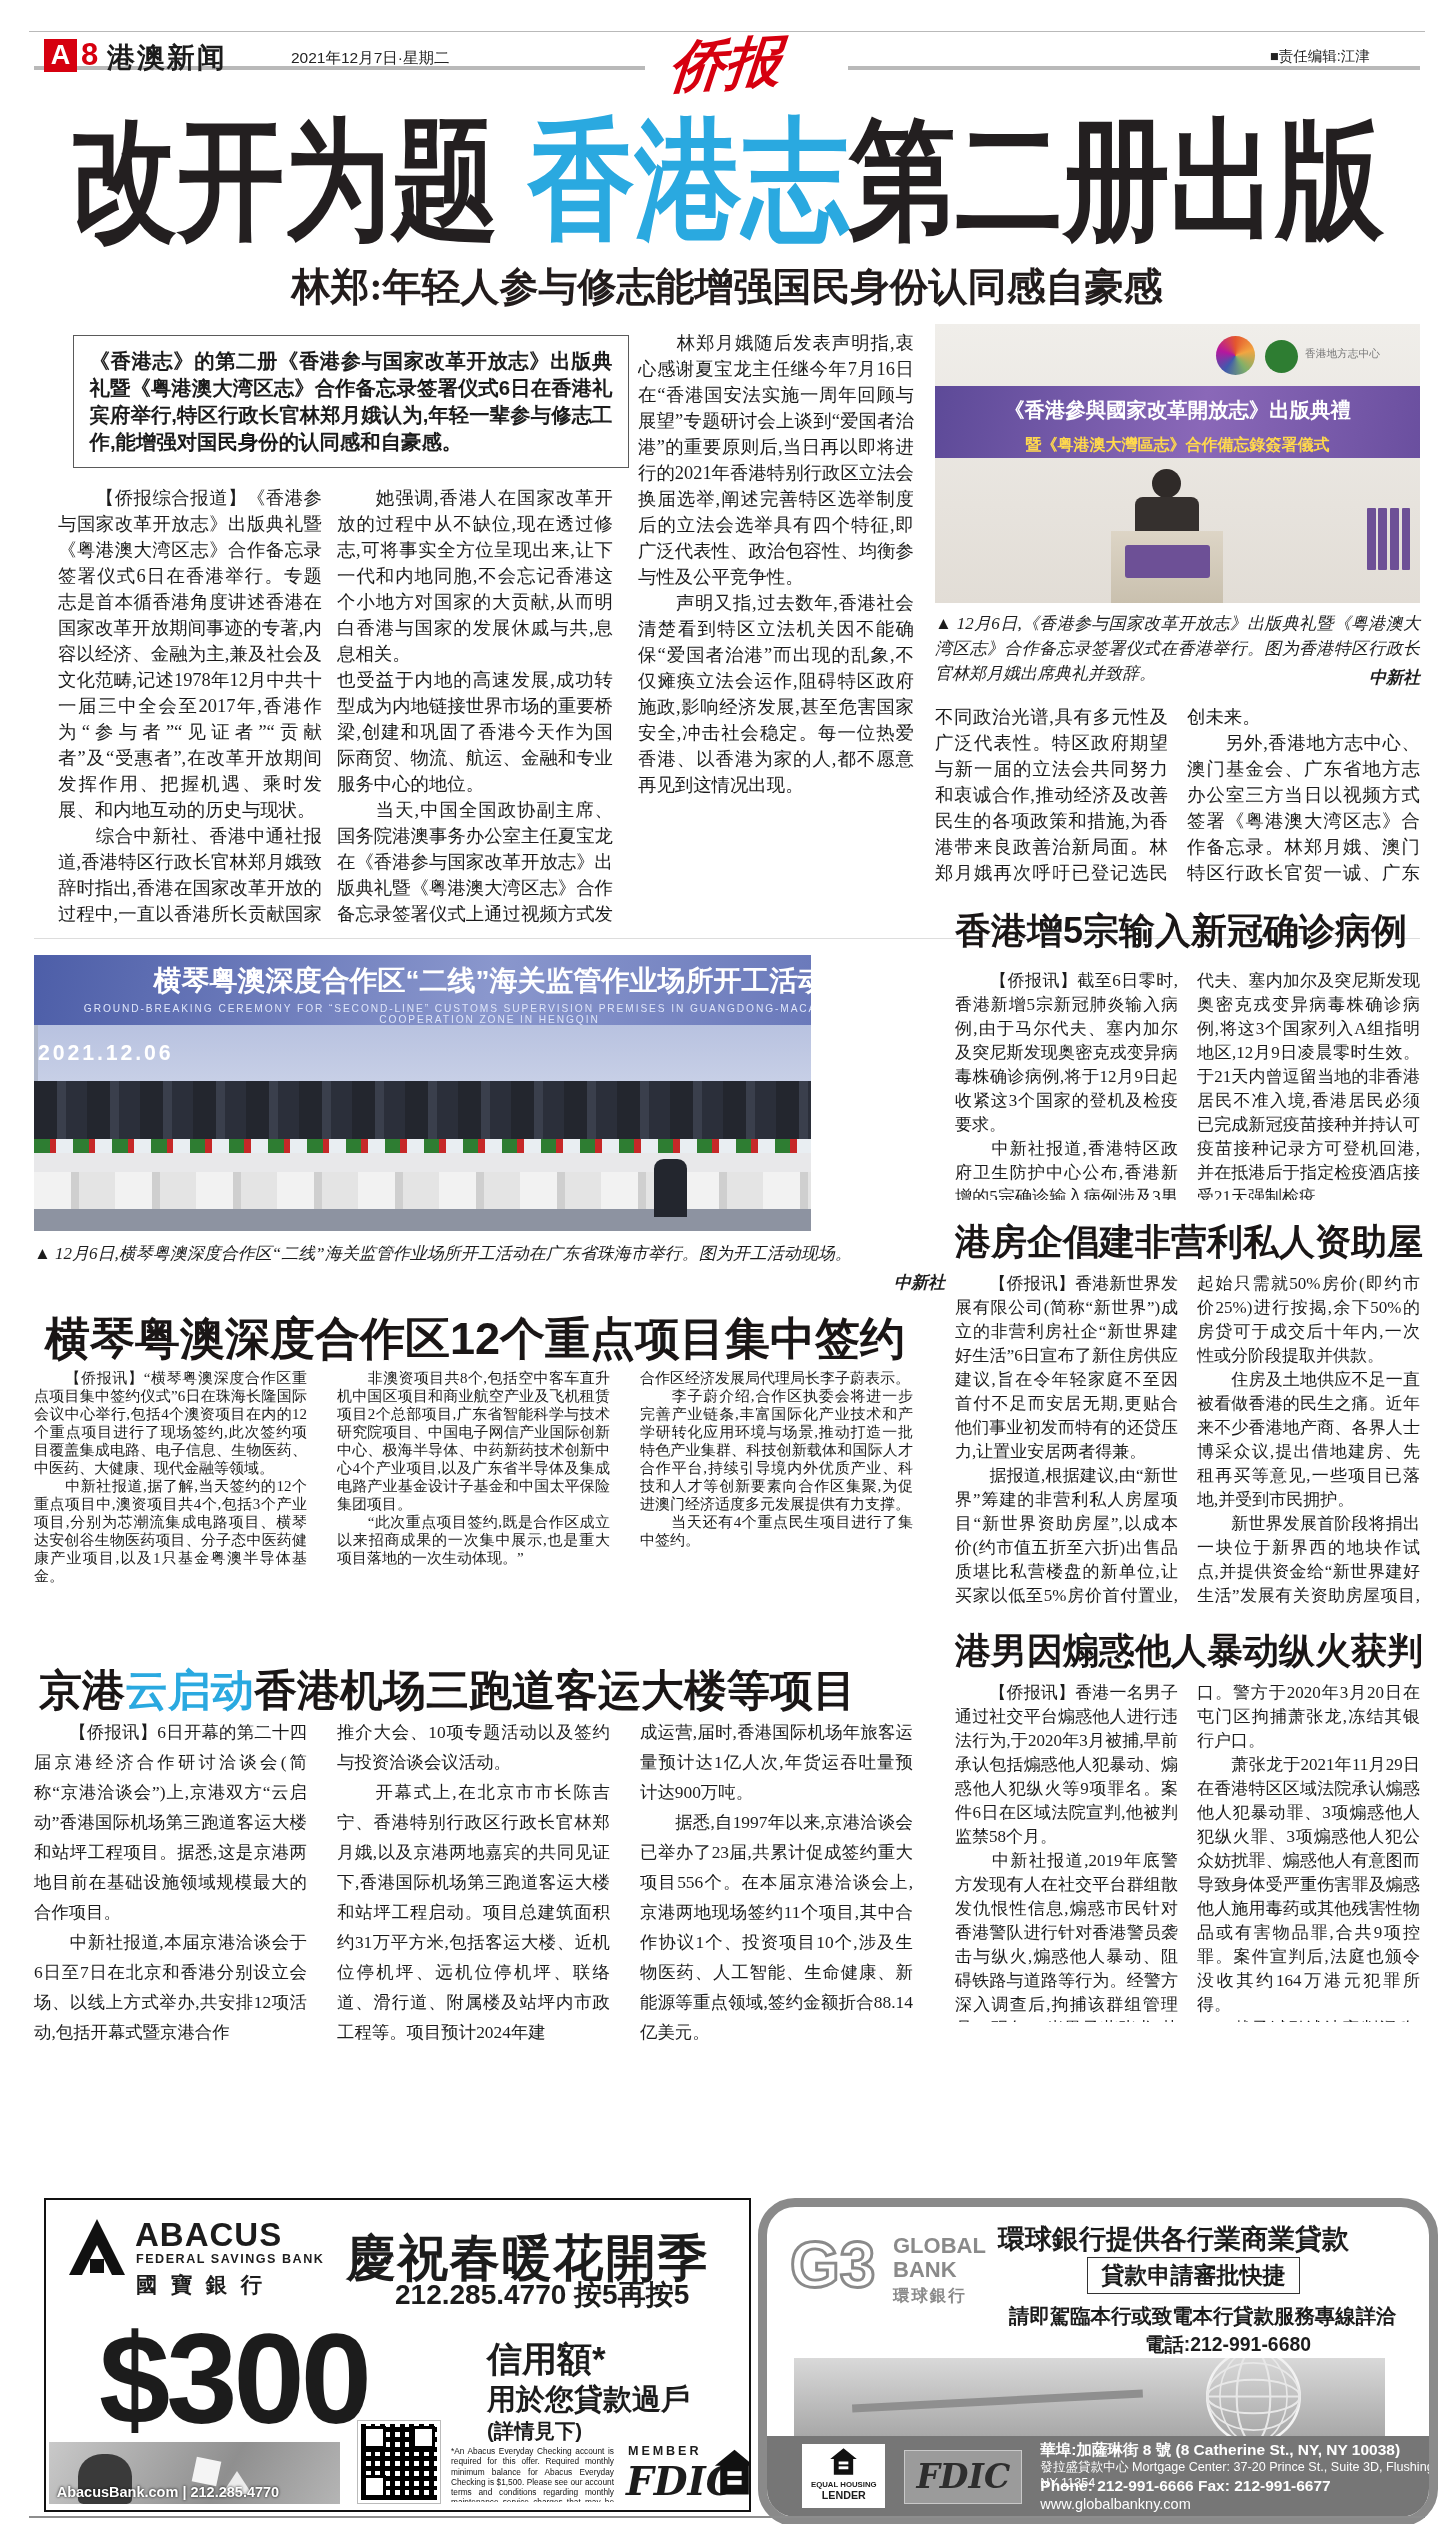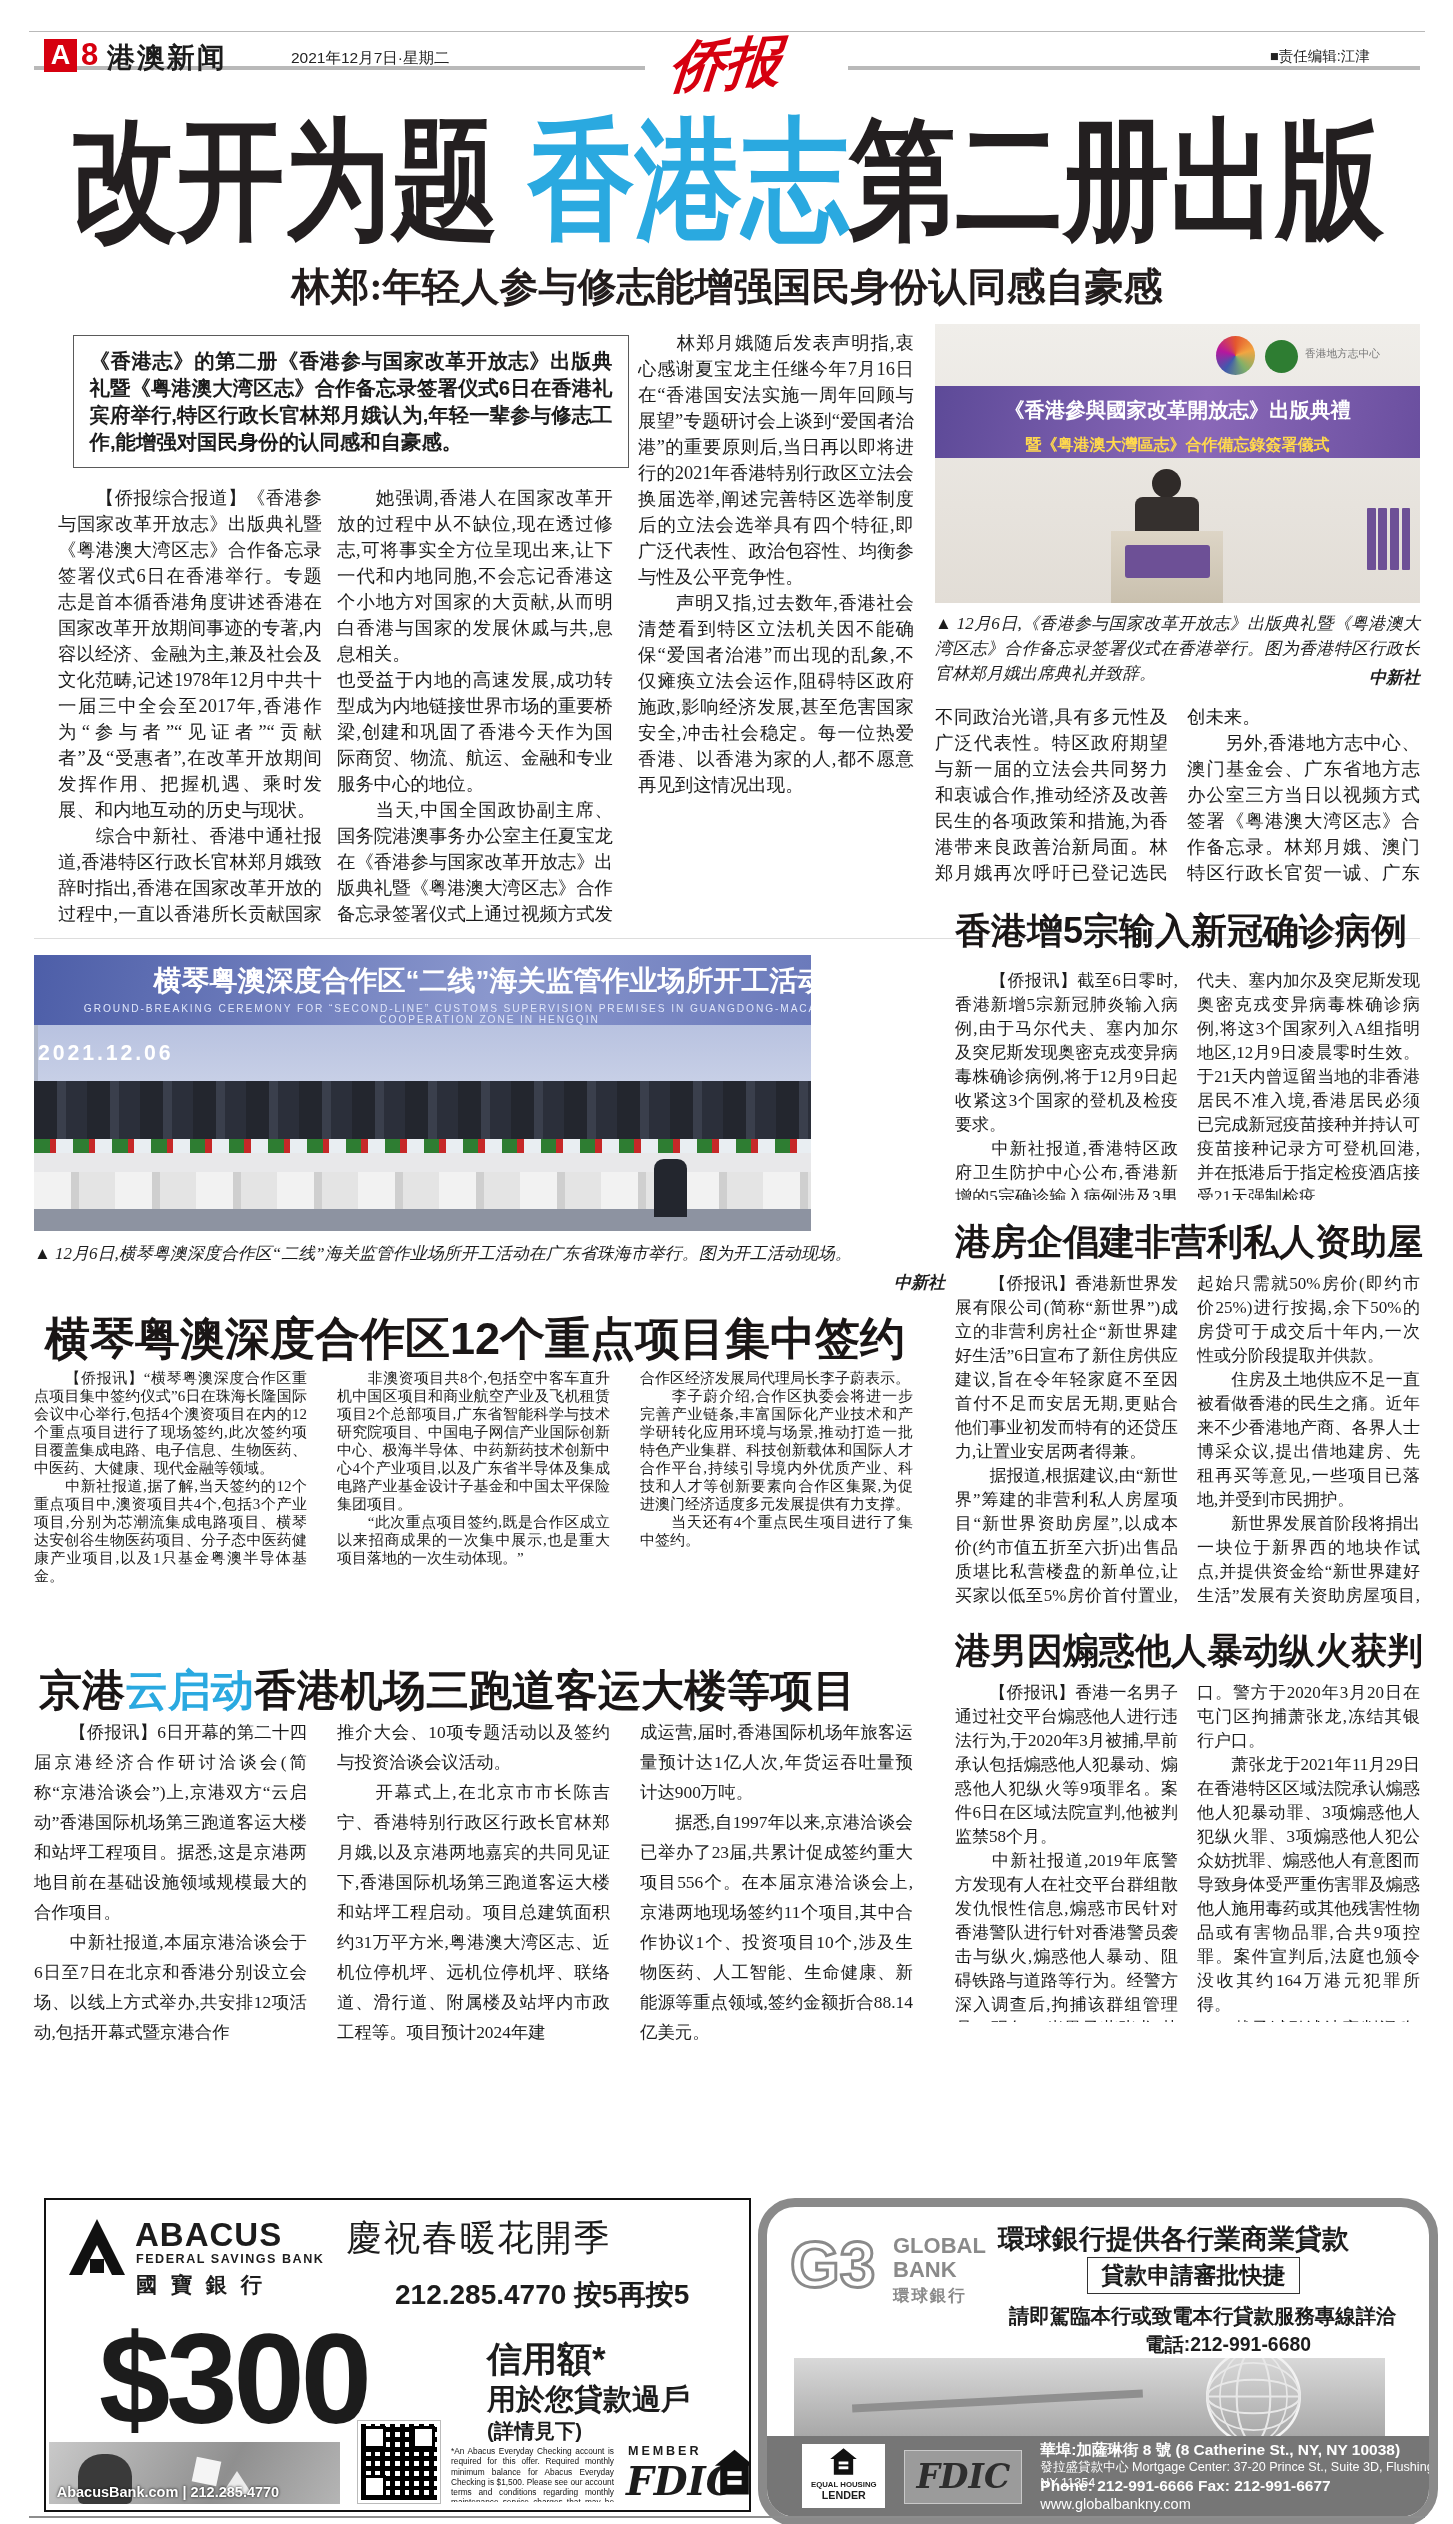--- a/index.html
+++ b/index.html
@@ -175,36 +175,36 @@
 
   <div class="abs hei art-head" style="left:39px;top:1654px;font-size:43px">
     <span style="color:#1a1616">京港</span><span style="color:#2aa9e0">云启动</span><span style="color:#1a1616">香港机场三跑道客运大楼等项目</span>
   </div>
   <div class="abs col t-air" style="left:34px;top:1717px;width:273px;height:452px">
       <p>　　【侨报讯】6日开幕的第二十四届京港经济合作研讨洽谈会(简称“京港洽谈会”)上,京港双方“云启动”香港国际机场第三跑道客运大楼和站坪工程项目。据悉,这是京港两地目前在基础设施领域规模最大的合作项目。</p>
       <p>　　中新社报道,本届京港洽谈会于6日至7日在北京和香港分别设立会场、以线上方式举办,共安排12项活动,包括开幕式暨京港合作</p>
     </div>
   <div class="abs col t-air" style="left:337px;top:1717px;width:273px;height:452px">
       <p>推介大会、10项专题活动以及签约与投资洽谈会议活动。</p>
-      <p>　　开幕式上,在北京市市长陈吉宁、香港特别行政区行政长官林郑月娥,以及京港两地嘉宾的共同见证下,香港国际机场第三跑道客运大楼和站坪工程启动。项目总建筑面积约31万平方米,粤港澳大湾区志、近机位停机坪、远机位停机坪、联络道、滑行道、附属楼及站坪内市政工程等。项目预计2024年建</p>
+      <p>　　开幕式上,在北京市市长陈吉宁、香港特别行政区行政长官林郑月娥,以及京港两地嘉宾的共同见证下,香港国际机场第三跑道客运大楼和站坪工程启动。项目总建筑面积约31万平方米,包括客运大楼、近机位停机坪、远机位停机坪、联络道、滑行道、附属楼及站坪内市政工程等。项目预计2024年建</p>
     </div>
   <div class="abs col t-air" style="left:640px;top:1717px;width:273px;height:452px">
       <p>成运营,届时,香港国际机场年旅客运量预计达1亿人次,年货运吞吐量预计达900万吨。</p>
       <p>　　据悉,自1997年以来,京港洽谈会已举办了23届,共累计促成签约重大项目556个。在本届京港洽谈会上,京港两地现场签约11个项目,其中合作协议1个、投资项目10个,涉及生物医药、人工智能、生命健康、新能源等重点领域,签约金额折合88.14亿美元。</p>
     </div>
 
   <div class="abs" style="left:44px;top:2198px;width:703px;height:310px;border:2.9px solid #111;background:#fff;overflow:hidden">
     <svg class="abs" style="left:21.3px;top:17.4px" width="60" height="60" viewBox="0 0 60 60">
       <path d="M30 2 2 58h13l15-30 15 30h13z" fill="#111"></path>
       <rect x="23" y="42" width="14" height="14" fill="#111"></rect>
     </svg>
     <div class="abs hei" style="left:89px;top:15.5px;font-size:33px;font-weight:900;letter-spacing:1px">ABACUS</div>
     <div class="abs hei" style="left:90px;top:52px;font-size:12.6px;font-weight:bold;letter-spacing:1.5px">FEDERAL SAVINGS BANK</div>
     <div class="abs" style="left:90px;top:70px;font-size:21.3px;font-weight:bold;letter-spacing:13.6px">國寶銀行</div>
-    <div class="abs hei" style="left:300px;top:14px;font-size:36px;font-weight:400;letter-spacing:1.9px">慶祝春暖花開季</div>
+    <div class="abs hei" style="left:300px;top:25px;font-size:50px;font-weight:700;letter-spacing:1.9px">慶祝春暖花開季</div>
     <div class="abs hei" style="left:349px;top:76px;font-size:28px;font-weight:900">212.285.4770 按5再按5</div>
     <div class="abs hei" style="left:53px;top:105px;font-size:128px;font-weight:900;letter-spacing:-3.9px">$300</div>
     <div class="abs hei" style="left:441px;top:136px;font-size:35px;font-weight:900">信用額*</div>
     <div class="abs hei" style="left:441px;top:180px;font-size:29px;font-weight:900">用於您貸款過戶</div>
     <div class="abs hei" style="left:441px;top:217px;font-size:20.4px;font-weight:bold">(詳情見下)</div>
     <div class="abs" style="left:2.9px;top:242px;width:291px;height:62px;background:linear-gradient(120deg,#c9c9c9,#8f8f8f 60%,#b5b5b5);overflow:hidden">
       <div class="abs" style="left:145px;top:17.4px;width:25px;height:25px;background:#f4f4f4;transform:rotate(12deg)"></div>
       <div class="abs" style="left:173px;top:29px;width:0;height:0;border-left:15.5px solid transparent;border-right:15.5px solid transparent;border-bottom:23px solid #ececec"></div>
       <div class="abs" style="left:29px;top:11.6px;width:54px;height:50px;background:#3a3a3a;border-radius:45% 45% 10% 10%"></div>
       <div class="abs hei" style="left:7.8px;bottom:3.9px;font-size:14.5px;font-weight:bold;color:#fff;text-shadow:0 0 2.9px #000">AbacusBank.com | 212.285.4770</div>

